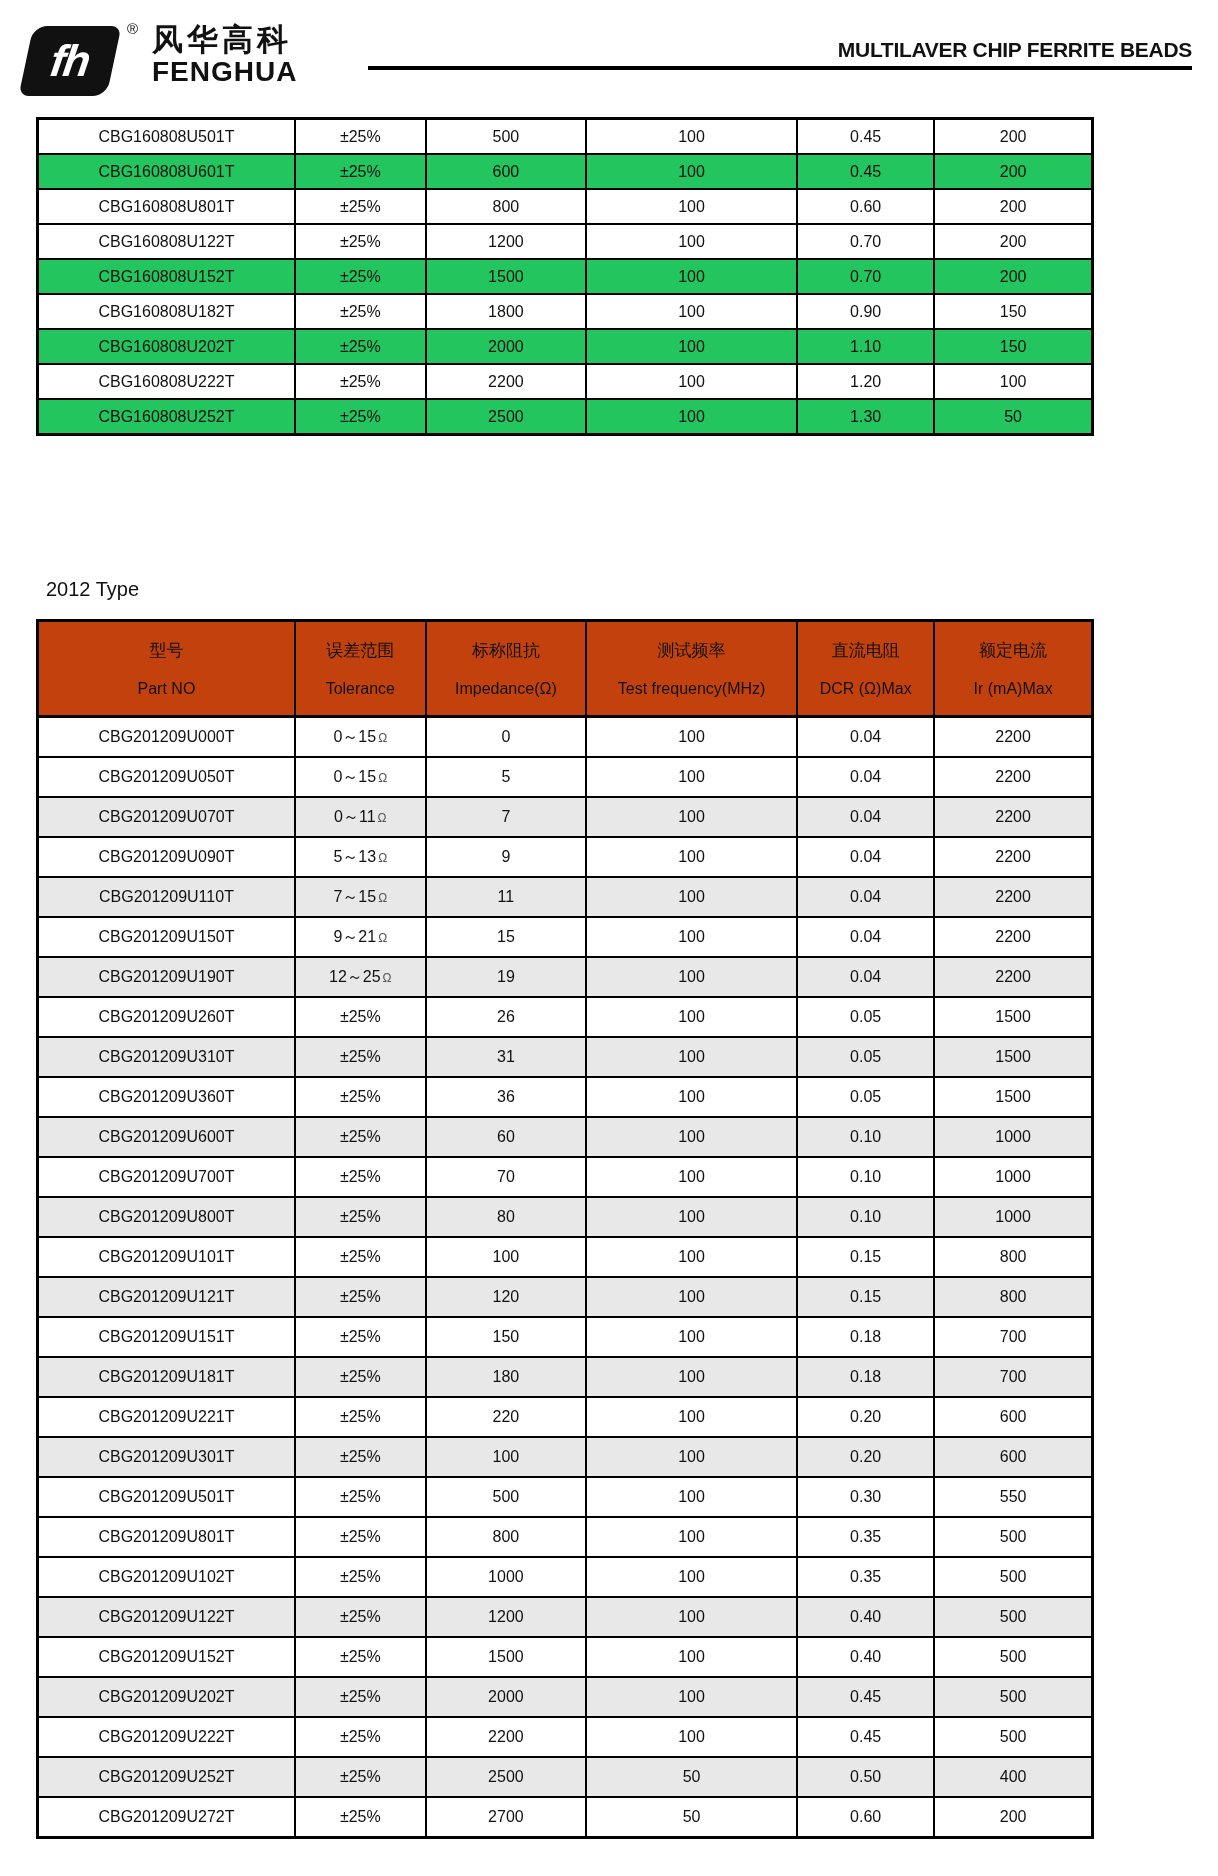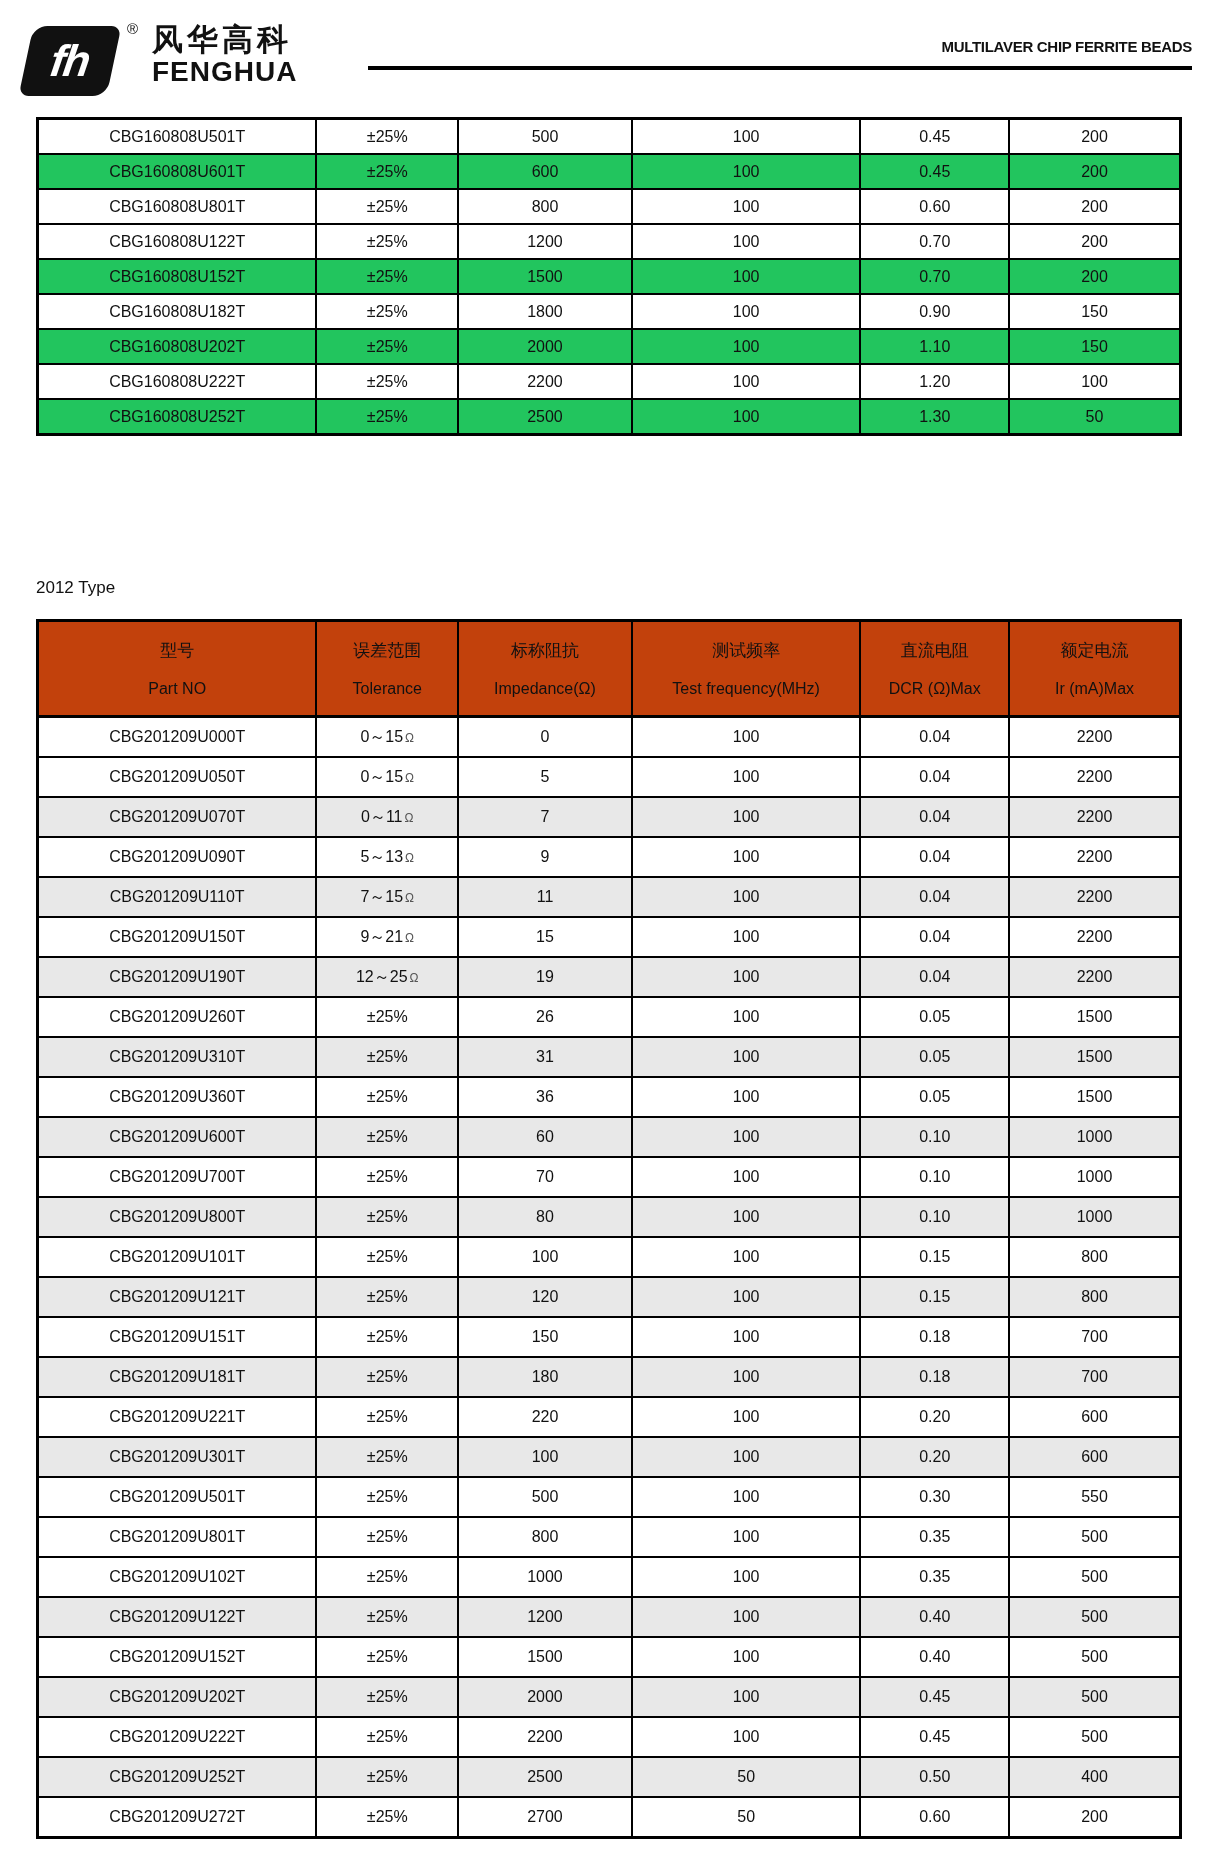--- a/index.html
+++ b/index.html
@@ -11,34 +11,34 @@
   #logo-mark-wrap{position:relative;width:118px;height:78px;}
   #logo-mark{position:absolute;left:6px;top:4px;width:88px;height:70px;background:#111;
              transform:skewX(-12deg);border-radius:14px 10px 14px 10px;
              display:flex;align-items:center;justify-content:center;}
   #logo-mark span{color:#fff;font-style:italic;font-weight:bold;font-size:44px;
                   transform:skewX(4deg);letter-spacing:-2px;line-height:1;}
   #registered{position:absolute;right:0;top:-2px;font-size:15px;color:#111;}
   #brand-text{margin-left:14px;margin-top:2px;}
   #brand-cn{font-size:31px;font-weight:bold;letter-spacing:4px;line-height:1.05;}
   #brand-en{font-size:28px;font-weight:bold;letter-spacing:1px;line-height:1.1;}
-  #page-title{position:absolute;right:26px;top:38px;font-size:15px;font-weight:bold;
+  #page-title{position:absolute;right:26px;top:38px;font-size:21px;font-weight:bold;
               letter-spacing:-0.3px;margin-left:45px;}
   #header-rule{position:absolute;left:368px;right:26px;top:66px;height:4px;background:#000;}
 
   
-  table{border-collapse:collapse;table-layout:fixed;width:1146px;background:#fff;}
+  table{border-collapse:collapse;table-layout:fixed;width:1058px;background:#fff;}
   td,th{border:2px solid #000;text-align:center;vertical-align:middle;
         font-size:16px;font-weight:normal;padding:0 2px;overflow:hidden;white-space:nowrap;}
   #table1-wrap{position:absolute;left:36px;top:117px;}
   #table1{border:3px solid #000;}
   #table1 td{height:33px;}
   #table1 tr.shaded td{background:#22c55e;}
 
-  #section-label{position:absolute;left:36px;top:578px;font-size:17px;}
+  #section-label{position:absolute;left:46px;top:578px;font-size:20px;}
 
   #table2-wrap{position:absolute;left:36px;top:619px;}
   #table2{border:3px solid #000;}
   #table2 thead th{background:#c2410c;height:93px;padding:0 2px;border-bottom:3px solid #000;}
   #table2 thead .cn{font-size:17px;margin-bottom:18px;}
   #table2 thead .en{font-size:16px;}
   #table2 td{height:38px;}
   #table2 tr.shaded td{background:#e8e8e8;}
   .ohm{font-size:12px;color:#555;margin-left:2px;}
 </style>

